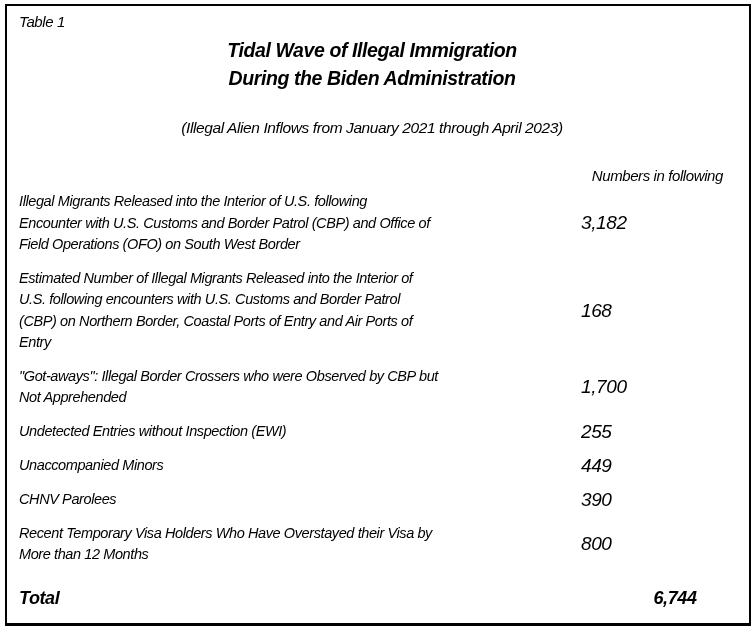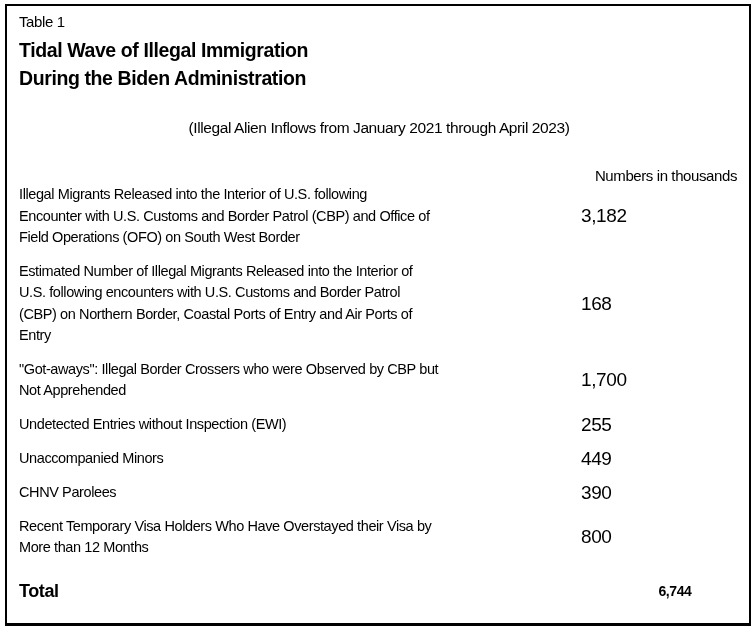--- a/index.html
+++ b/index.html
@@ -17,49 +17,51 @@
     overflow: hidden;
   }
   .frame {
     position: absolute;
     left: 5px;
     top: 4px;
     right: 4px;
     bottom: 8px;
     border: 2px solid #000000;
     border-bottom-width: 3px;
-    padding: 5px 10px 0 12px;
+    padding: 5px 24px 0 12px;
     box-sizing: border-box;
     overflow: hidden;
     background: #ffffff;
+    font-style: italic;
   }
   .table-label {
     font-size: 15px;
     margin: 2px 0 0 0;
   }
   .title {
-    text-align: left;
+    text-align: center;
     font-weight: bold;
     font-size: 19.5px;
     line-height: 28px;
     white-space: pre-line;
     margin-top: 6px;
   }
   .subtitle {
     text-align: center;
     font-size: 15.5px;
     margin-top: 27px;
   }
   .col-header {
     text-align: right;
     font-size: 15px;
     margin-top: 30px;
     padding-right: 2px;
   }
   .rows {
+    margin-top: 7px;
   }
   .row {
     display: flex;
     align-items: center;
     margin-bottom: 12px;
   }
   .row-label {
     flex: 0 0 562px;
     font-size: 14.5px;
     line-height: 21.5px;
@@ -77,35 +79,35 @@
   }
   .total-label {
     flex: 0 0 562px;
     font-weight: bold;
     font-size: 18px;
   }
   .total-value {
     flex: 0 0 160px;
     text-align: center;
     font-weight: bold;
-    font-size: 14px;
+    font-size: 18px;
   }
 </style>
 </head>
 <body>
 
 <div class="frame">
   <div class="table-label">Table 1</div>
 
   <div class="title">Tidal Wave of Illegal Immigration
 During the Biden Administration</div>
 
   <div class="subtitle">(Illegal Alien Inflows from January 2021 through April 2023)</div>
 
-  <div class="col-header">Numbers in thousands</div>
+  <div class="col-header">Numbers in following</div>
 
   <div class="rows">
     <div class="row">
       <div class="row-label">Illegal Migrants Released into the Interior of U.S. following
 Encounter with U.S. Customs and Border Patrol (CBP) and Office of
 Field Operations (OFO) on South West Border</div>
       <div class="row-value">3,182</div>
     </div>
     <div class="row">
       <div class="row-label">Estimated Number of Illegal Migrants Released into the Interior of

